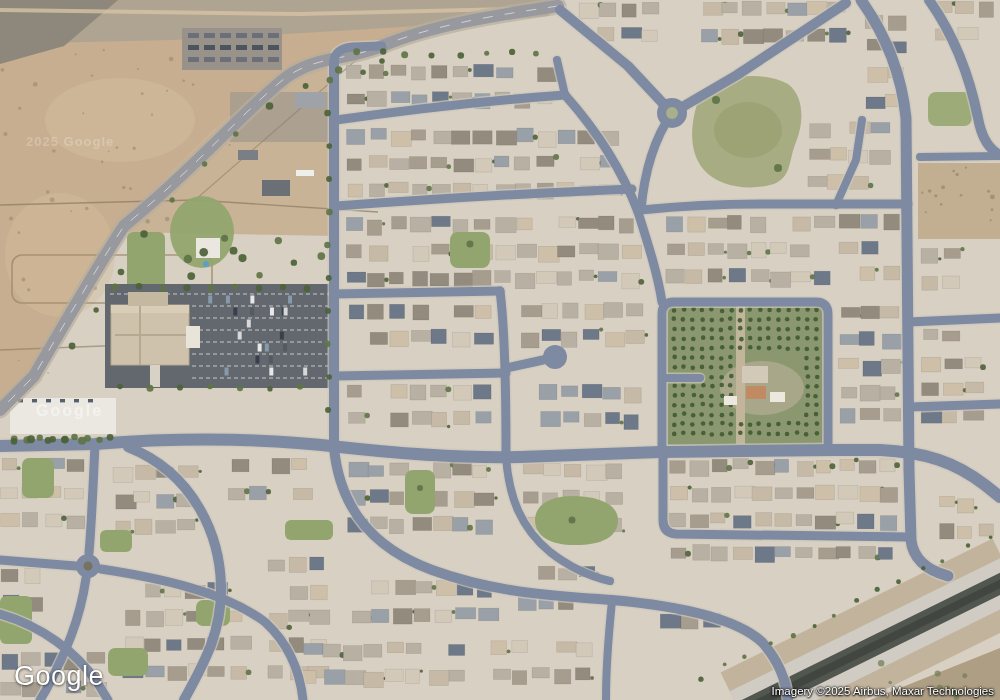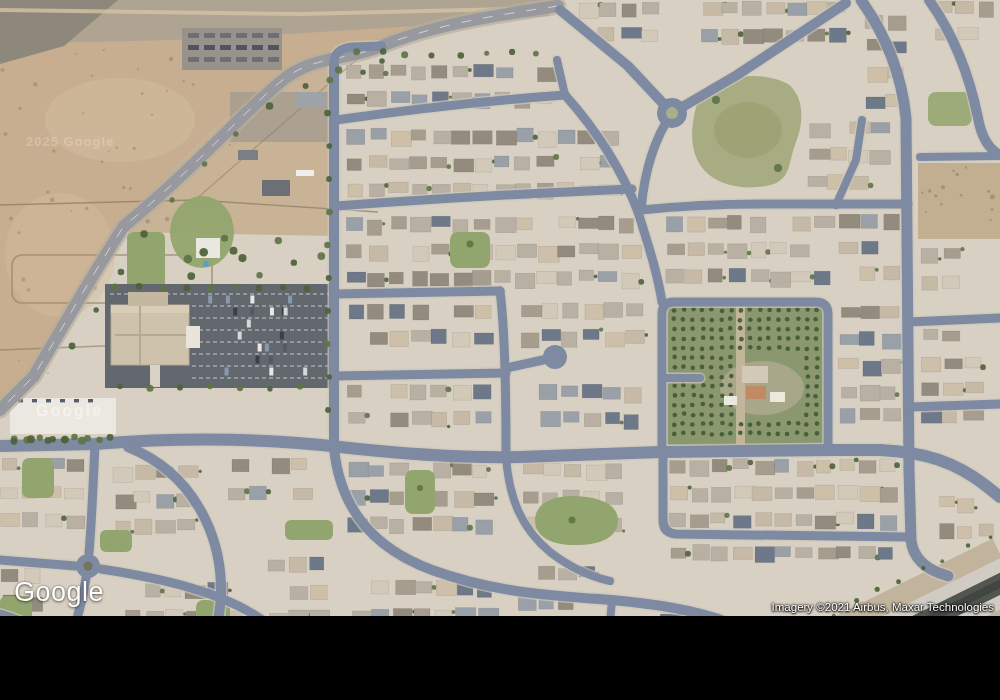--- a/index.html
+++ b/index.html
@@ -1,17 +1,17 @@
 <!DOCTYPE html>
 <html><head>
 <meta charset="utf-8">
 <style>
   html,body{margin:0;padding:0;background:#000;}
   .map-root{
-    position:relative;width:1000px;height:616px;overflow:hidden;
+    position:relative;width:1000px;height:700px;overflow:hidden;
     font-family:"Liberation Sans",sans-serif;
     background:#7f1d1d;
   }
   .map-root svg{position:absolute;left:0;top:0;display:block;}
   .wm{
     position:absolute;color:#ffffff;font-weight:bold;pointer-events:none;
     letter-spacing:1px;
   }
   .wm-desert{left:26px;top:134px;font-size:13px;opacity:.22;}
   .wm-pad{left:36px;top:402px;font-size:16px;opacity:.45;letter-spacing:2px;}
@@ -1116,14 +1116,14 @@
         <circle cx="898.5308268778026" cy="581.7427822271384" r="2.4438392386771737" fill="#4c6238" opacity="0.92"></circle>
         <circle cx="923.3447487000376" cy="568.2125379208929" r="2.140697038453072" fill="#4c6238" opacity="0.92"></circle>
         <circle cx="942.2586236670613" cy="561.190623095534" r="2.0257502605207263" fill="#5e7446" opacity="0.92"></circle>
         <circle cx="968.0397967305034" cy="545.5326490753718" r="2.1722651726566253" fill="#4c6238" opacity="0.92"></circle>
         <circle cx="990.633095446974" cy="537.3272822994627" r="1.830986832920462" fill="#4c6238" opacity="0.92"></circle>
       </g>
   </svg>
   <div class="wm wm-desert">2025 Google</div>
   <div class="wm wm-pad">Google</div>
   <div class="logo">Google</div>
-  <div class="attribution">Imagery ©2021 Airbus, Maxar Technologies</div>
+  <div class="attribution">Imagery ©2025 Airbus, Maxar Technologies</div>
 </div>
 
 </body></html>

